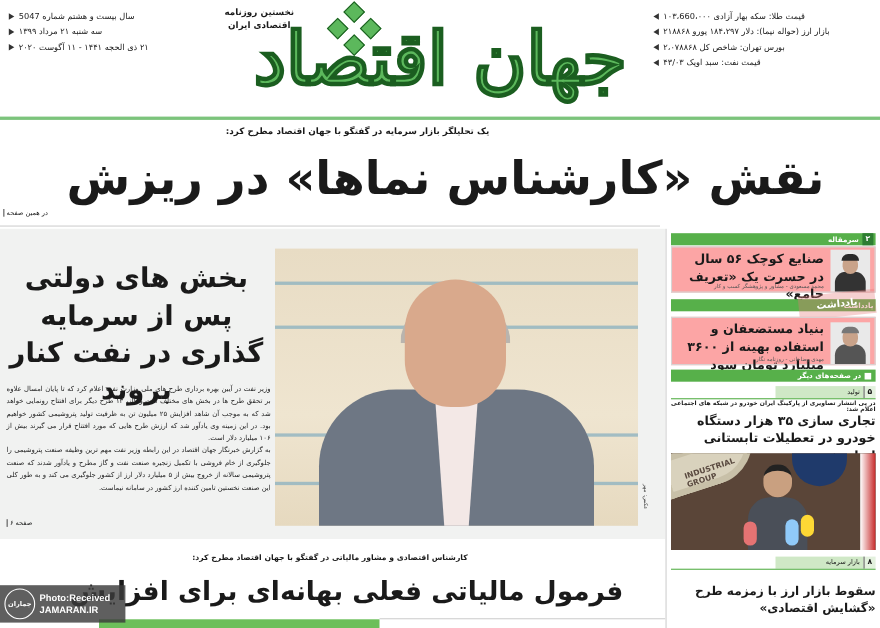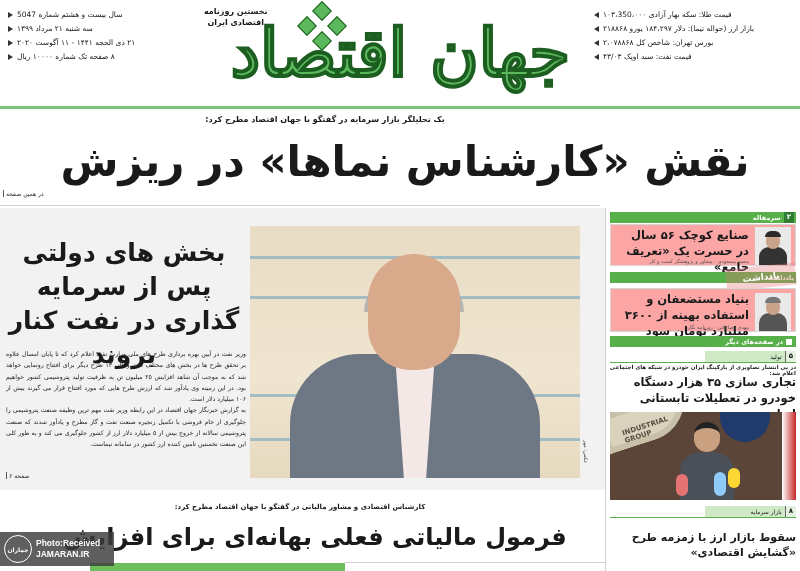--- a/index.html
+++ b/index.html
@@ -93,43 +93,39 @@
         <span class="tri right"></span>
       </div>
     <div class="line">
         <span>سه شنبه ۲۱ مرداد ۱۳۹۹</span>
         <span class="tri right"></span>
       </div>
     <div class="line">
         <span>۲۱ ذی الحجه ۱۴۴۱ - ۱۱ آگوست ۲۰۲۰</span>
         <span class="tri right"></span>
       </div>
-    <div class="line">
-        <span>۸ صفحه تک شماره ۱۰۰۰۰ ریال</span>
-        <span class="tri right"></span>
-      </div>
   </div>
 
   <div class="logo">
     <div class="logo-tag rtl">
       <div>نخستین روزنامه</div>
       <div>اقتصادی ایران</div>
     </div>
     <div class="logo-diamonds">
       <div class="diamond" style="left:15px;top:0;"></div>
       <div class="diamond" style="left:0;top:15px;"></div>
       <div class="diamond" style="left:30px;top:15px;"></div>
       <div class="diamond" style="left:15px;top:30px;"></div>
     </div>
     <div class="logo-text">جهان اقتصاد</div>
   </div>
 
   <div class="mast-right rtl">
     <div class="line">
-        <span>قیمت طلا: سکه بهار آزادی ۱۰۳،350،۰۰۰</span>
+        <span>قیمت طلا: سکه بهار آزادی ۱۰۳،660،۰۰۰</span>
         <span class="tri left"></span>
       </div>
     <div class="line">
         <span>بازار ارز (حواله نیما): دلار ۱۸۴،۲۹۷ یورو ۲۱۸۸۶۸</span>
         <span class="tri left"></span>
       </div>
     <div class="line">
         <span>بورس تهران: شاخص کل ۲،۰۷۸۸۶۸</span>
         <span class="tri left"></span>
       </div>

